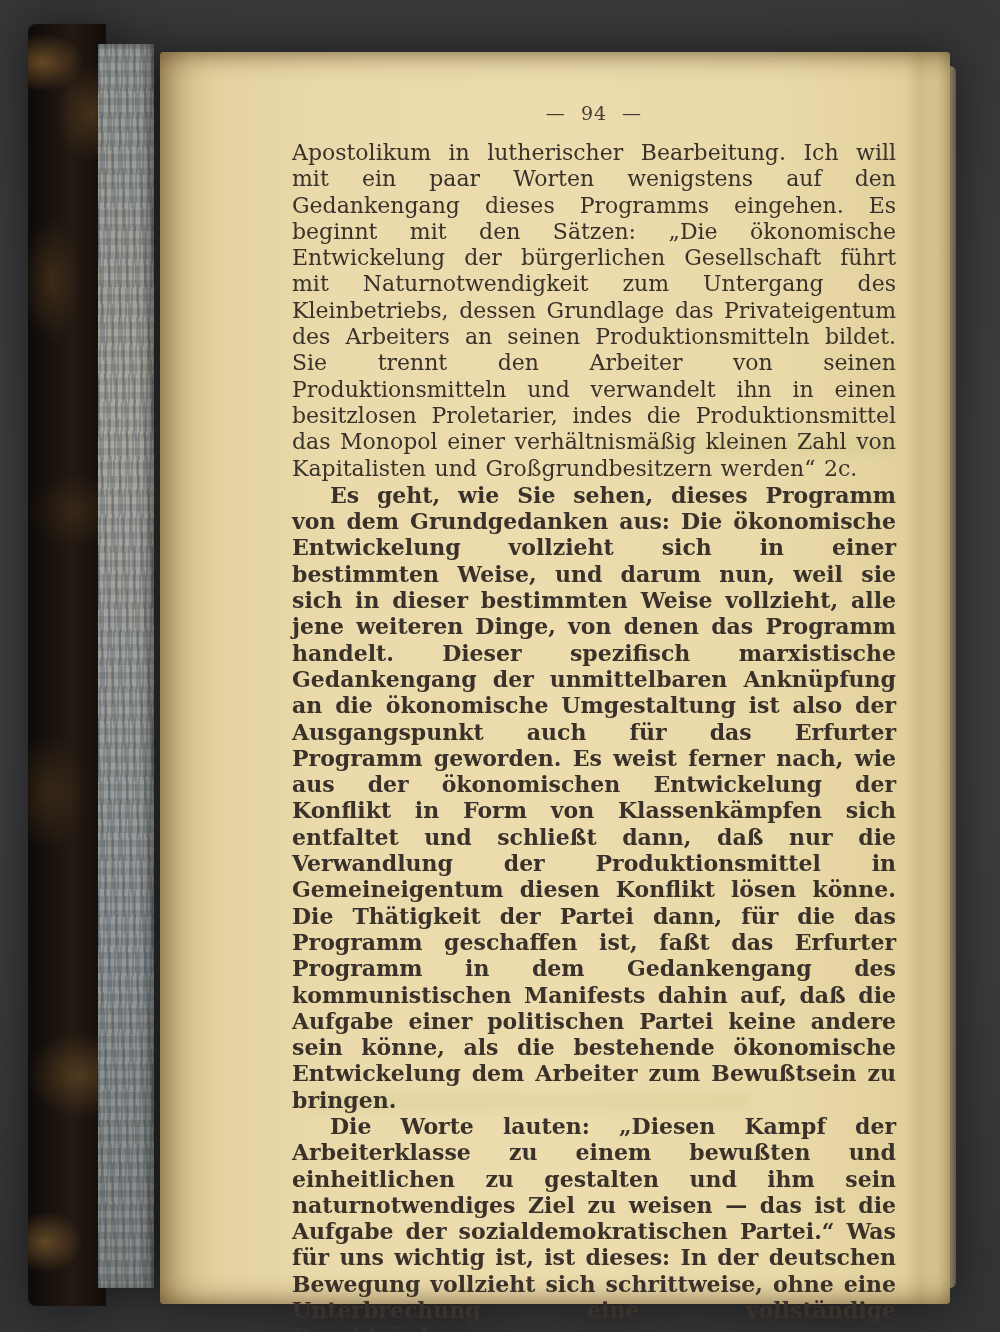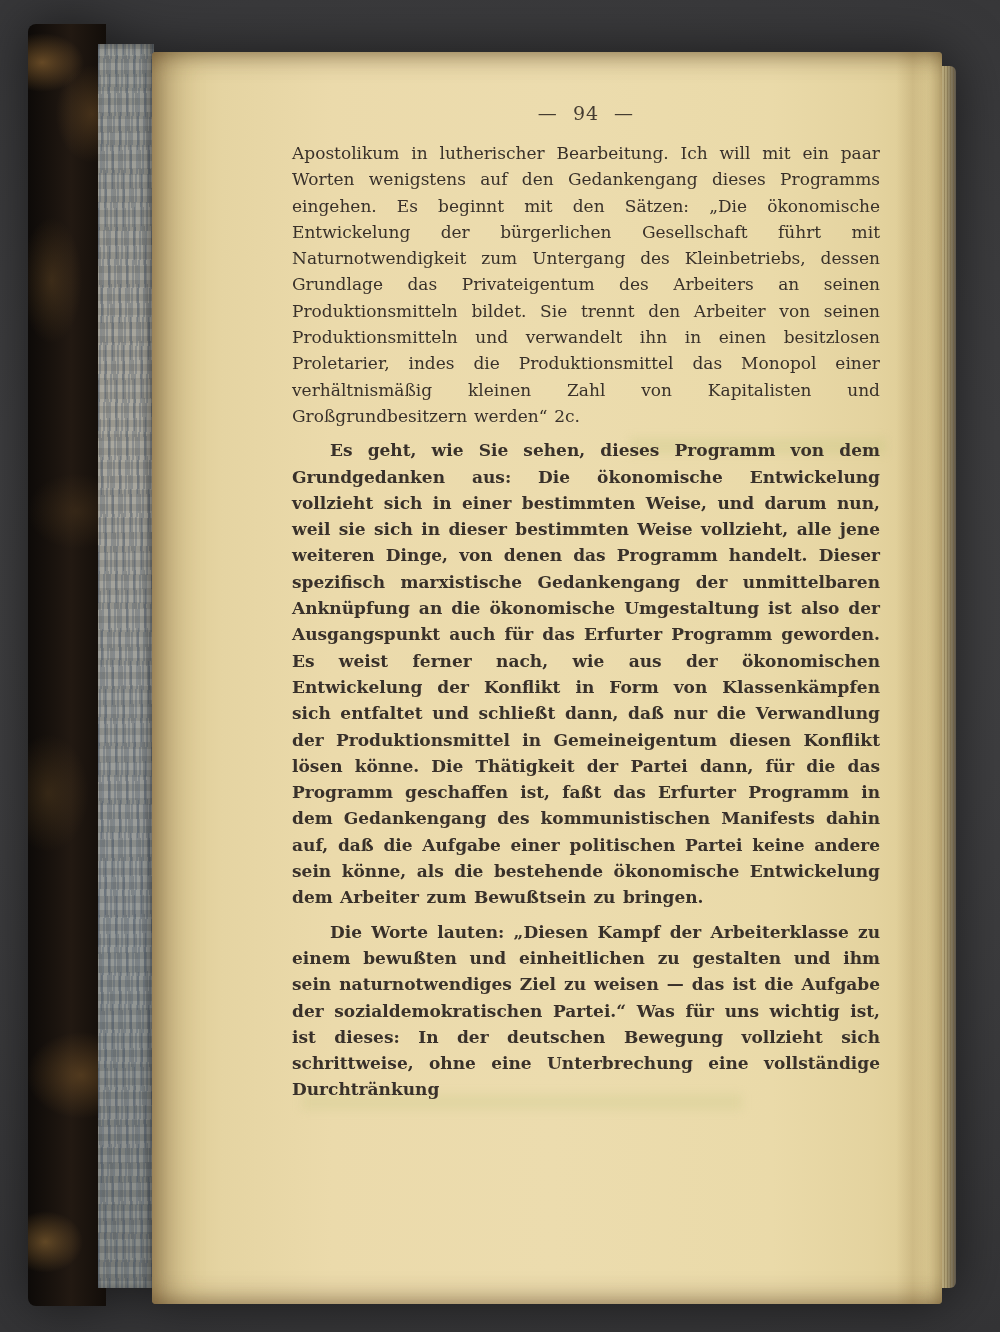--- a/index.html
+++ b/index.html
@@ -44,21 +44,21 @@
   
   .fore-edge {
     position: absolute; left: 904px; top: 42px; width: 24px; height: 1222px; z-index: 2;
     background:
       repeating-linear-gradient(90deg, rgba(110,92,56,.40) 0 1px, rgba(0,0,0,0) 1px 3px),
       linear-gradient(90deg, #d3c295 0%, #b1a276 55%, #5f574a 100%);
     border-radius: 0 6px 6px 0;
   }
   
   .page {
-    position: absolute; left: 124px; top: 28px; width: 790px; height: 1252px; z-index: 3;
+    position: absolute; left: 132px; top: 28px; width: 790px; height: 1252px; z-index: 3;
     border-radius: 4px;
     background: linear-gradient(90deg,
       #d9c68e 0px, #e5d4a2 70px, #ebdaab 180px, #ecdcae 400px,
       #eadaa9 620px, #e4d39f 720px, #dccа93 790px);
     background: linear-gradient(90deg,
       #d9c68e 0px, #e5d4a2 70px, #ebdaab 180px, #ecdcae 400px,
       #eadaa9 620px, #e4d39f 720px, #dbc991 790px);
     box-shadow:
       inset 0 16px 24px -14px rgba(82,56,26,.55),
       inset 0 -18px 26px -16px rgba(82,56,26,.50),
@@ -79,22 +79,22 @@
     color: #3a322a;
   }
   .page-number {
     text-align: center;
     font-size: 19px; line-height: 26px;
     letter-spacing: 1px; word-spacing: 8px;
     color: #453c31;
     margin: 0 0 14px 0;
   }
   .body-text p {
-    margin: 8px;
-    font-size: 17px;
+    margin: 0;
+    font-size: 22px;
     line-height: 26.3px;
     text-align: justify;
     word-spacing: 1.5px;
     color: #39312a;
   }
   .body-text p.indent { text-indent: 38px; font-weight: bold; }
 </style>
 </head>
 <body>
 

